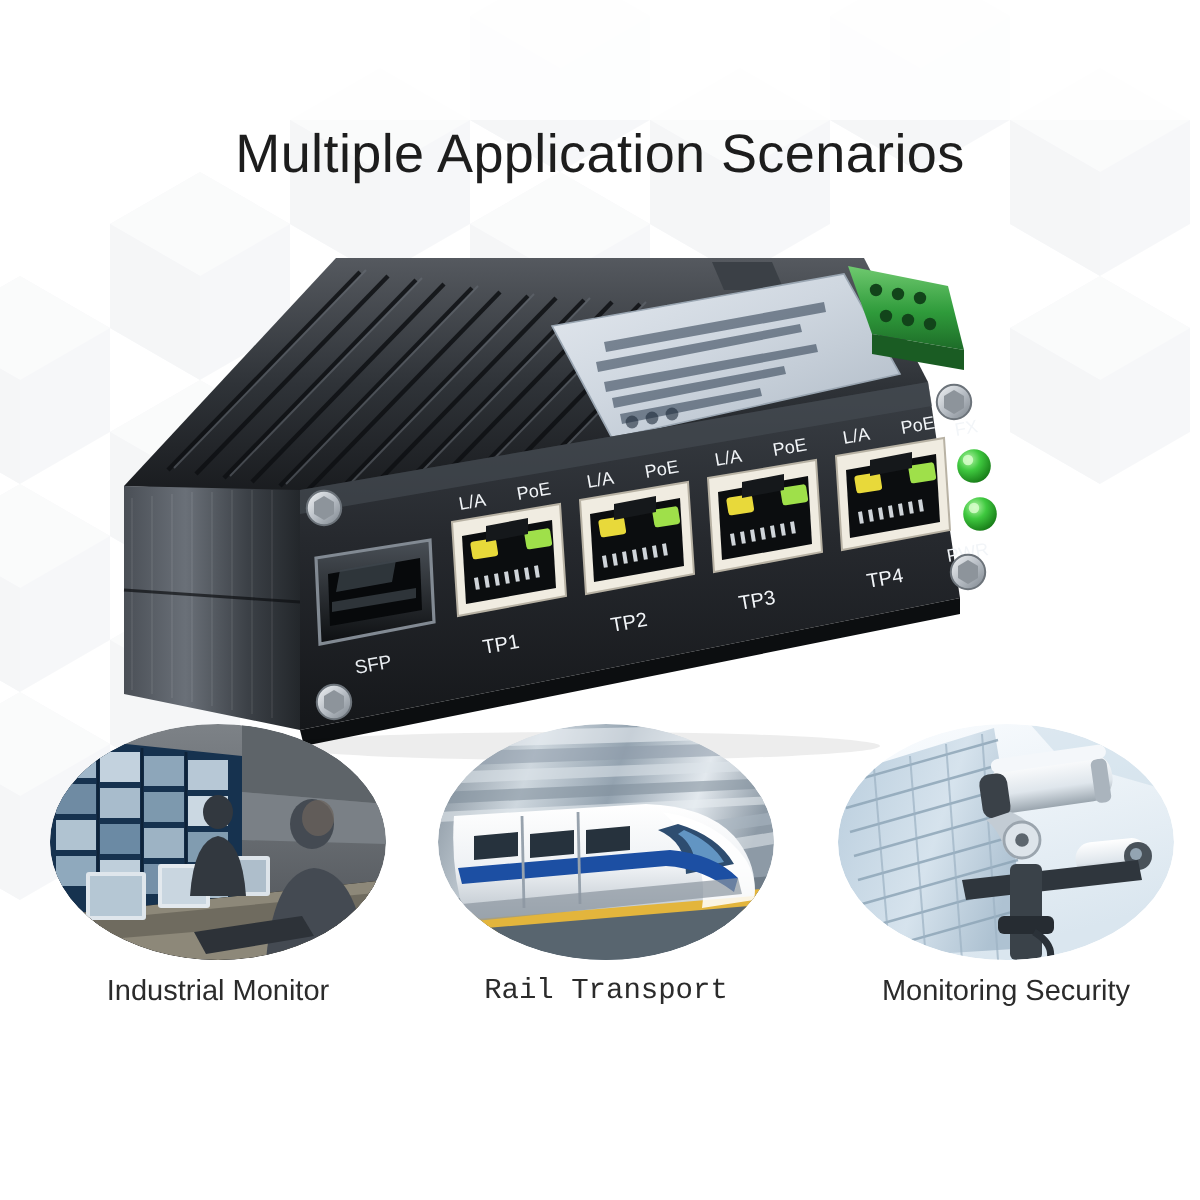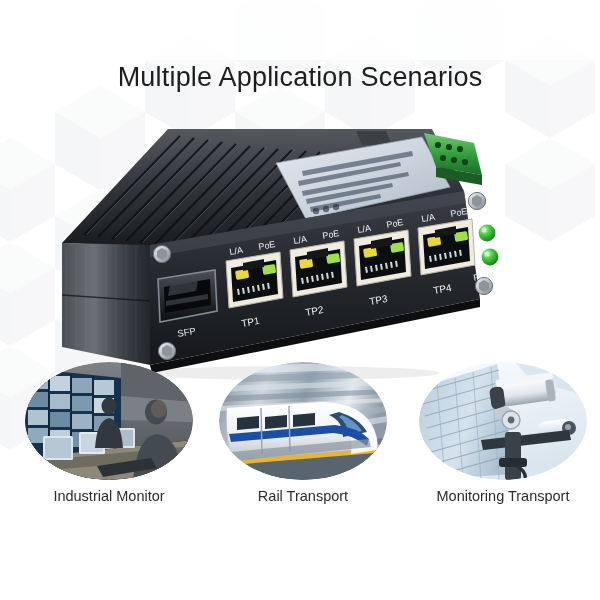--- a/index.html
+++ b/index.html
@@ -27,21 +27,21 @@
   }
 
   
   .device{position:absolute;left:40px;top:115px;width:470px;height:265px;}
   .device svg{display:block;}
 
   
   .cards{position:absolute;left:0;top:362px;width:600px;height:170px;}
   .card{position:absolute;top:0;width:190px;height:170px;}
   .card-1{left:14px;}
-  .card-2{left:208px;}
+  .card-2{left:208px;font-family:Liberation Mono, monospace;}
   .card-3{left:408px;}
   .thumb{
     position:absolute;left:50%;top:0;transform:translateX(-50%);
     width:168px;height:118px;border-radius:50%/50%;
     overflow:hidden;
   }
   .thumb svg{display:block;}
   .caption{
     position:absolute;left:0;top:126px;width:100%;
     text-align:center;font-size:14.5px;color:#2b2b2b;
@@ -556,17 +556,17 @@
 
             <g>
               <path d="M62 78 L150 68 l2 10 L64 88 z" fill="#2f363d"></path>
               <rect x="86" y="70" width="16" height="48" rx="3" fill="#3a4249"></rect>
               <rect x="80" y="96" width="28" height="9" rx="3" fill="#262c32"></rect>
               <path d="M98 104 q10 6 8 14" stroke="#2a3138" stroke-width="3.5" fill="none"></path>
             </g>
           </g>
         </svg>
       </div>
-      <div class="caption">Monitoring Transport</div>
+      <div class="caption">Monitoring Security</div>
     </div>
 
   </div>
 </div>
 
 </body></html>

